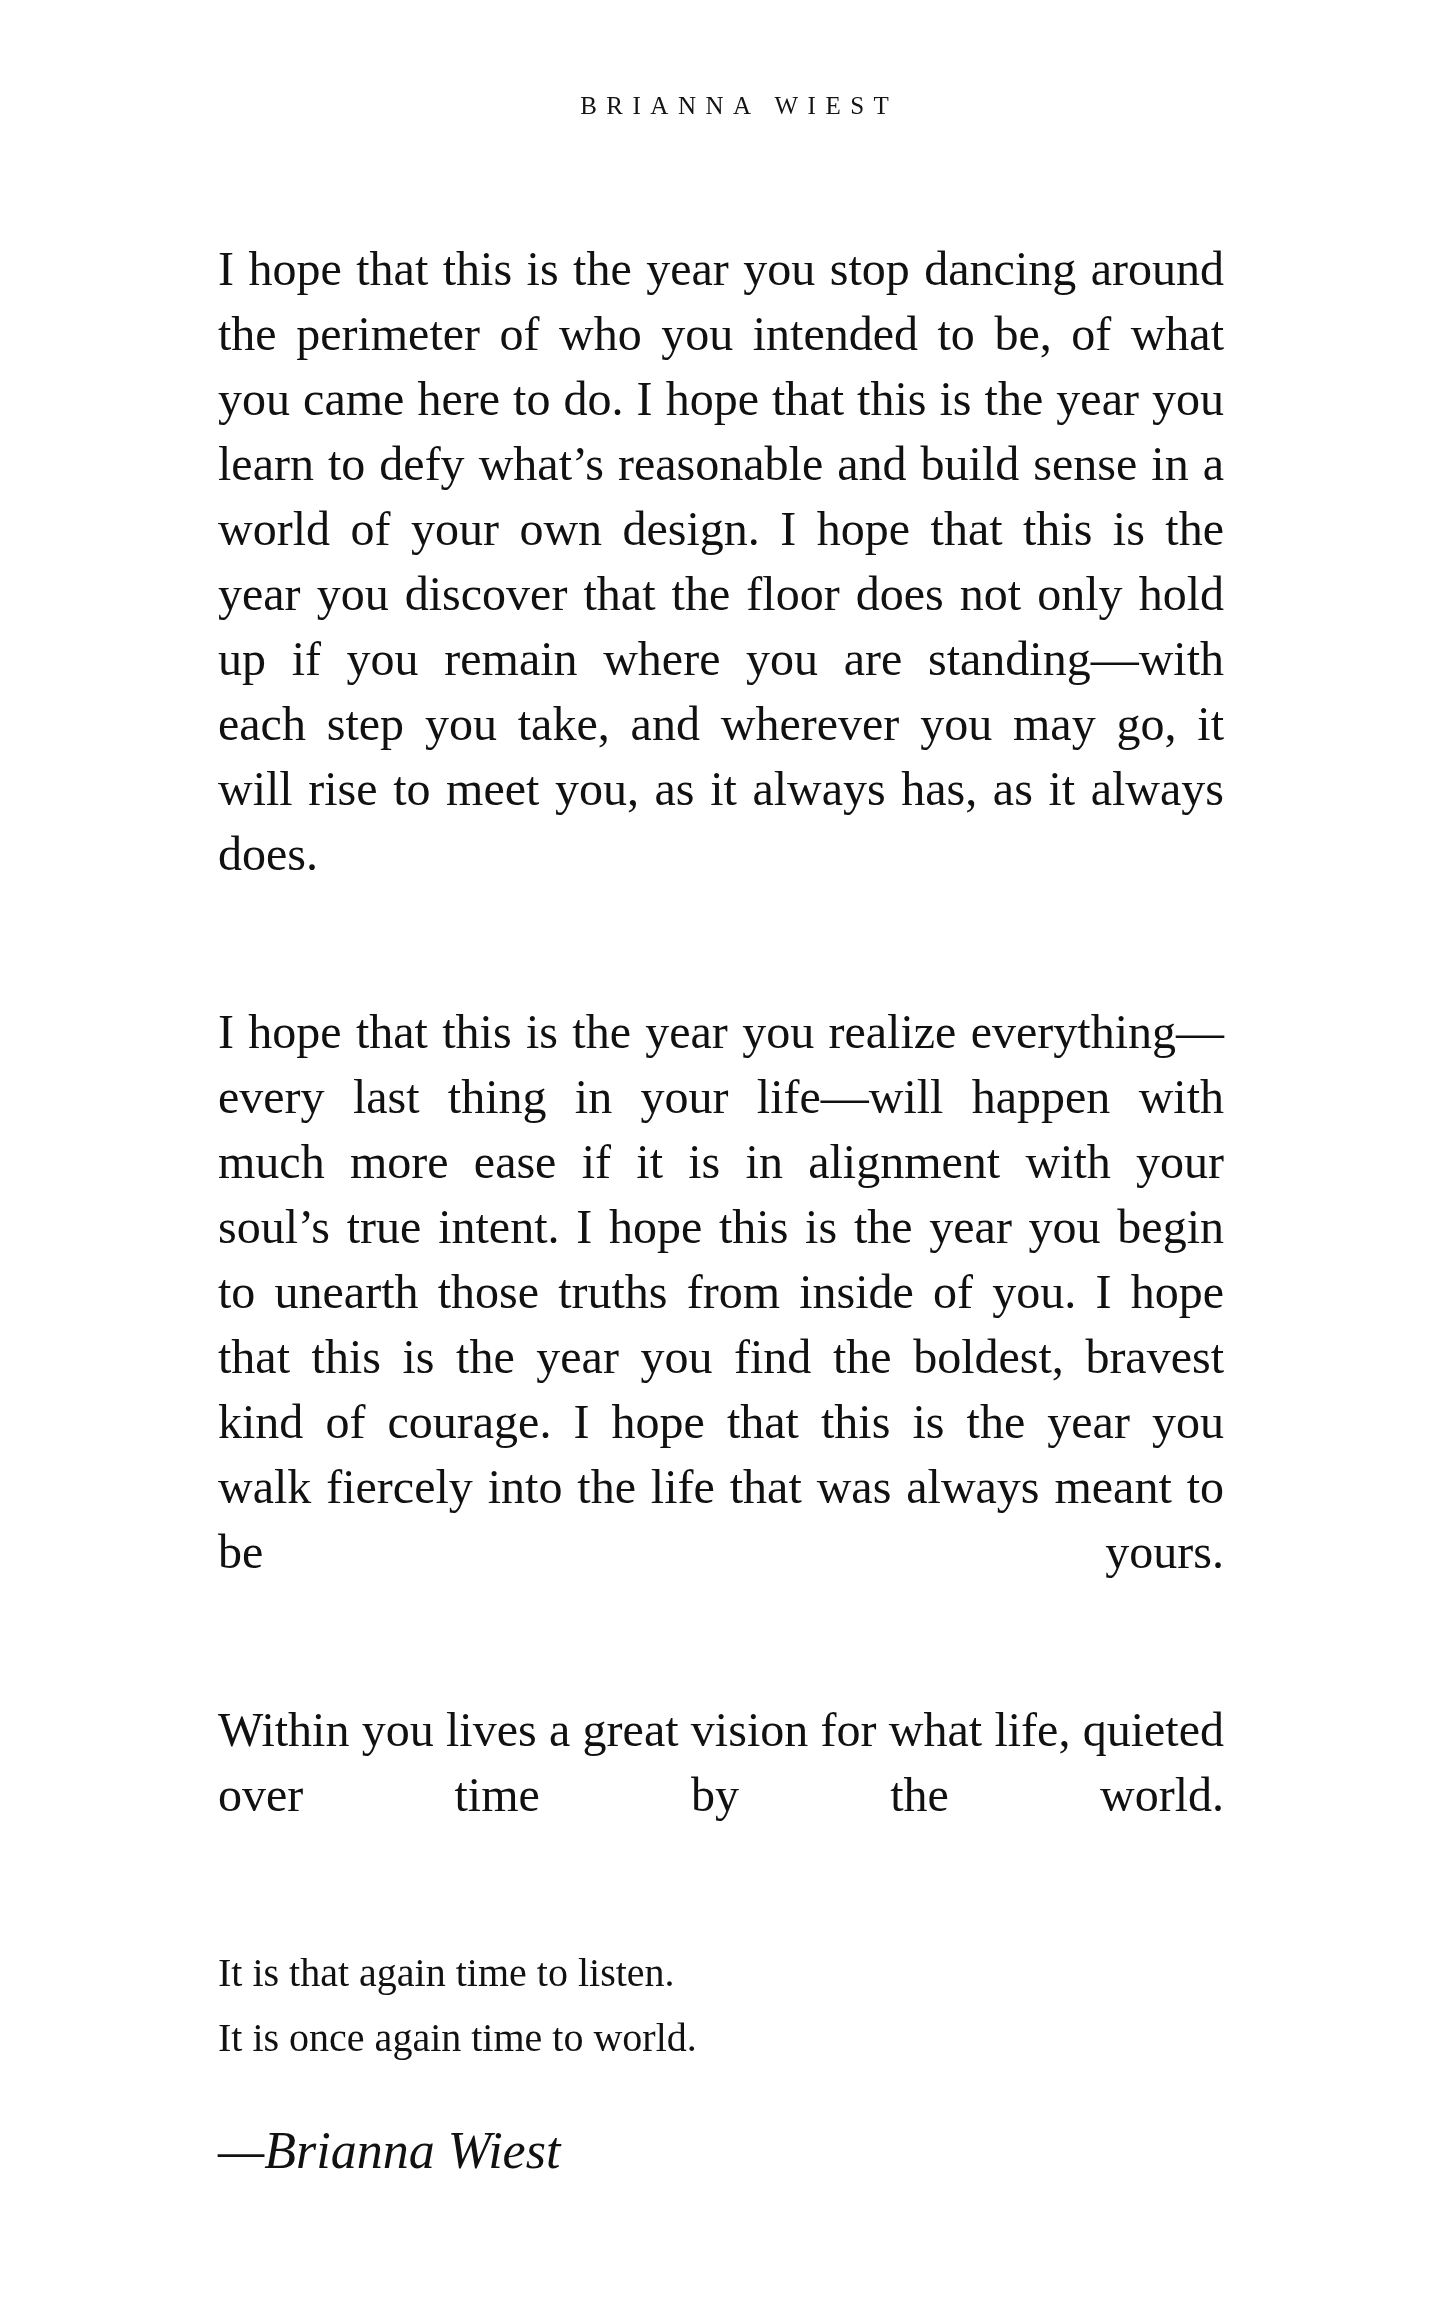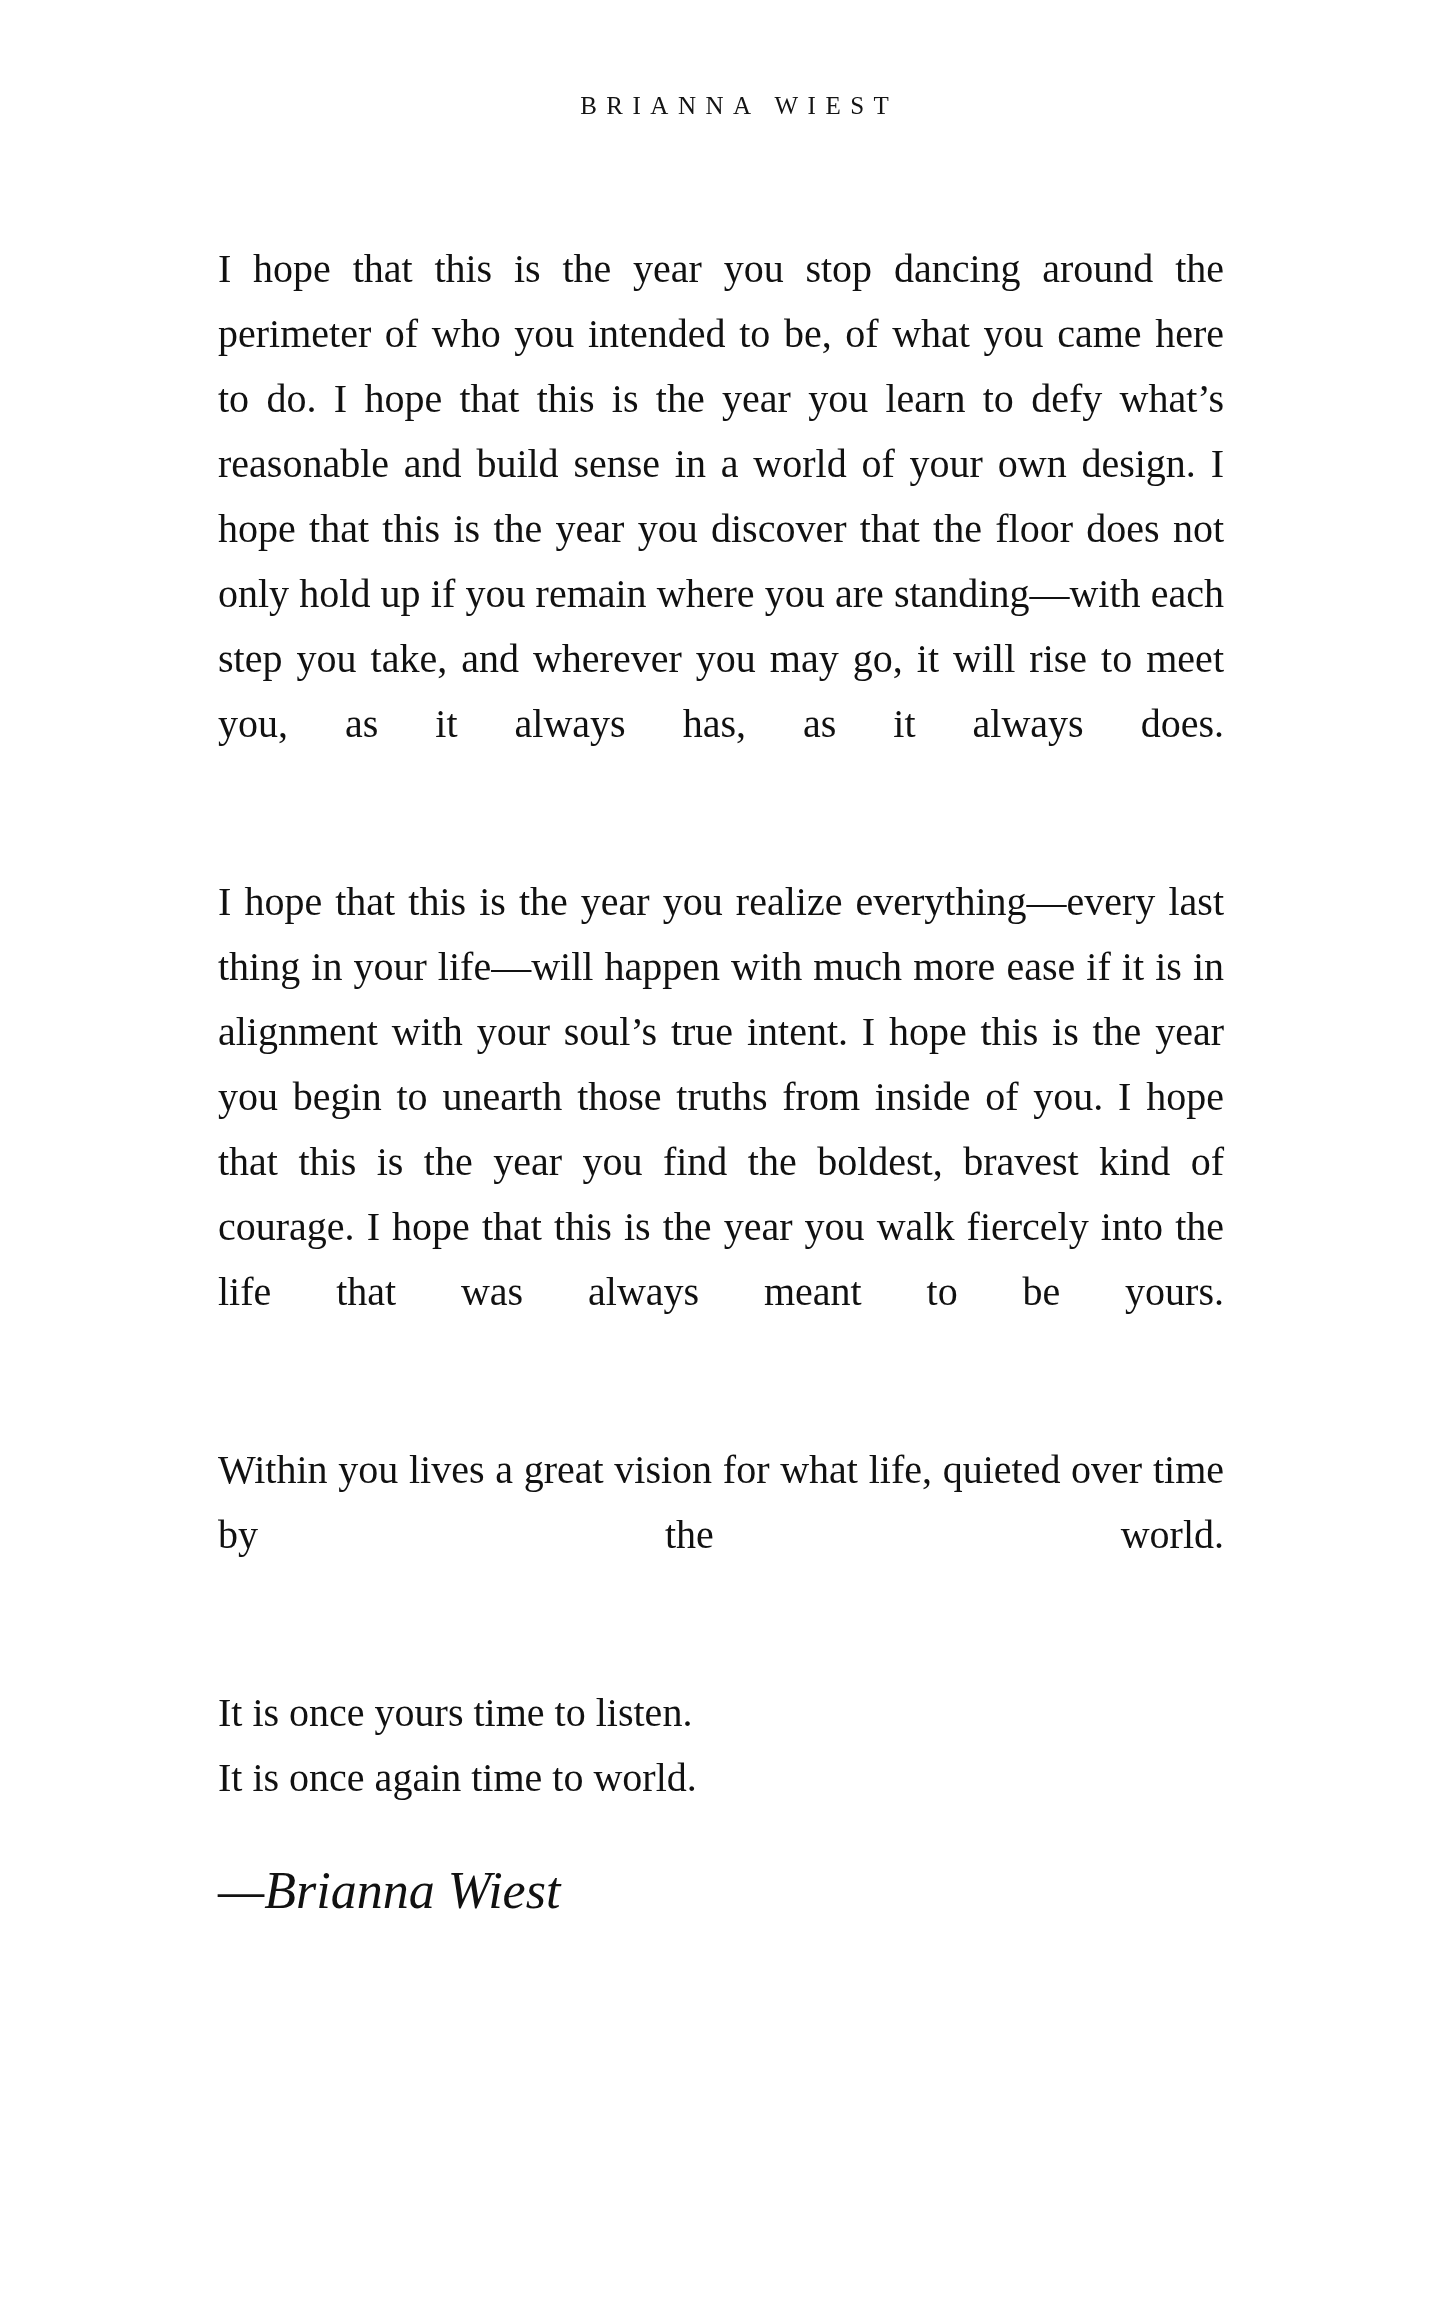--- a/index.html
+++ b/index.html
@@ -37,21 +37,21 @@
 
   
   .textblock {
     position: absolute;
     left: 218px;
     top: 236px;
     width: 1006px;
   }
 
   .para {
-    font-size: 40px;
+    font-size: 48px;
     line-height: 65px;
     text-align: justify;
     text-justify: inter-word;
     margin: 0 0 48px 0;
     color: #111111;
     font-stretch: condensed;
     transform-origin: left top;
   }
 
   .para:last-child {
@@ -93,21 +93,21 @@
 
   <div class="textblock">
 
     <p class="para">I hope that this is the year you stop dancing around the perimeter of who you intended to be, of what you came here to do. I hope that this is the year you learn to defy what’s reasonable and build sense in a world of your own design. I hope that this is the year you discover that the floor does not only hold up if you remain where you are standing—with each step you take, and wherever you may go, it will rise to meet you, as it always has, as it always does.</p>
 
     <p class="para">I hope that this is the year you realize everything—every last thing in your life—will happen with much more ease if it is in alignment with your soul’s true intent. I hope this is the year you begin to unearth those truths from inside of you. I hope that this is the year you find the boldest, bravest kind of courage. I hope that this is the year you walk fiercely into the life that was always meant to be yours.</p>
 
     <p class="para">Within you lives a great vision for what life, quieted over time by the world.</p>
 
     <div class="lines">
-      <span class="l">It is once yours time to listen.</span>
+      <span class="l">It is that again time to listen.</span>
       <span class="l">It is once again time to world.</span>
     </div>
 
     <p class="attribution">—Brianna Wiest</p>
 
   </div>
 
 </div>
 
 </body></html>

